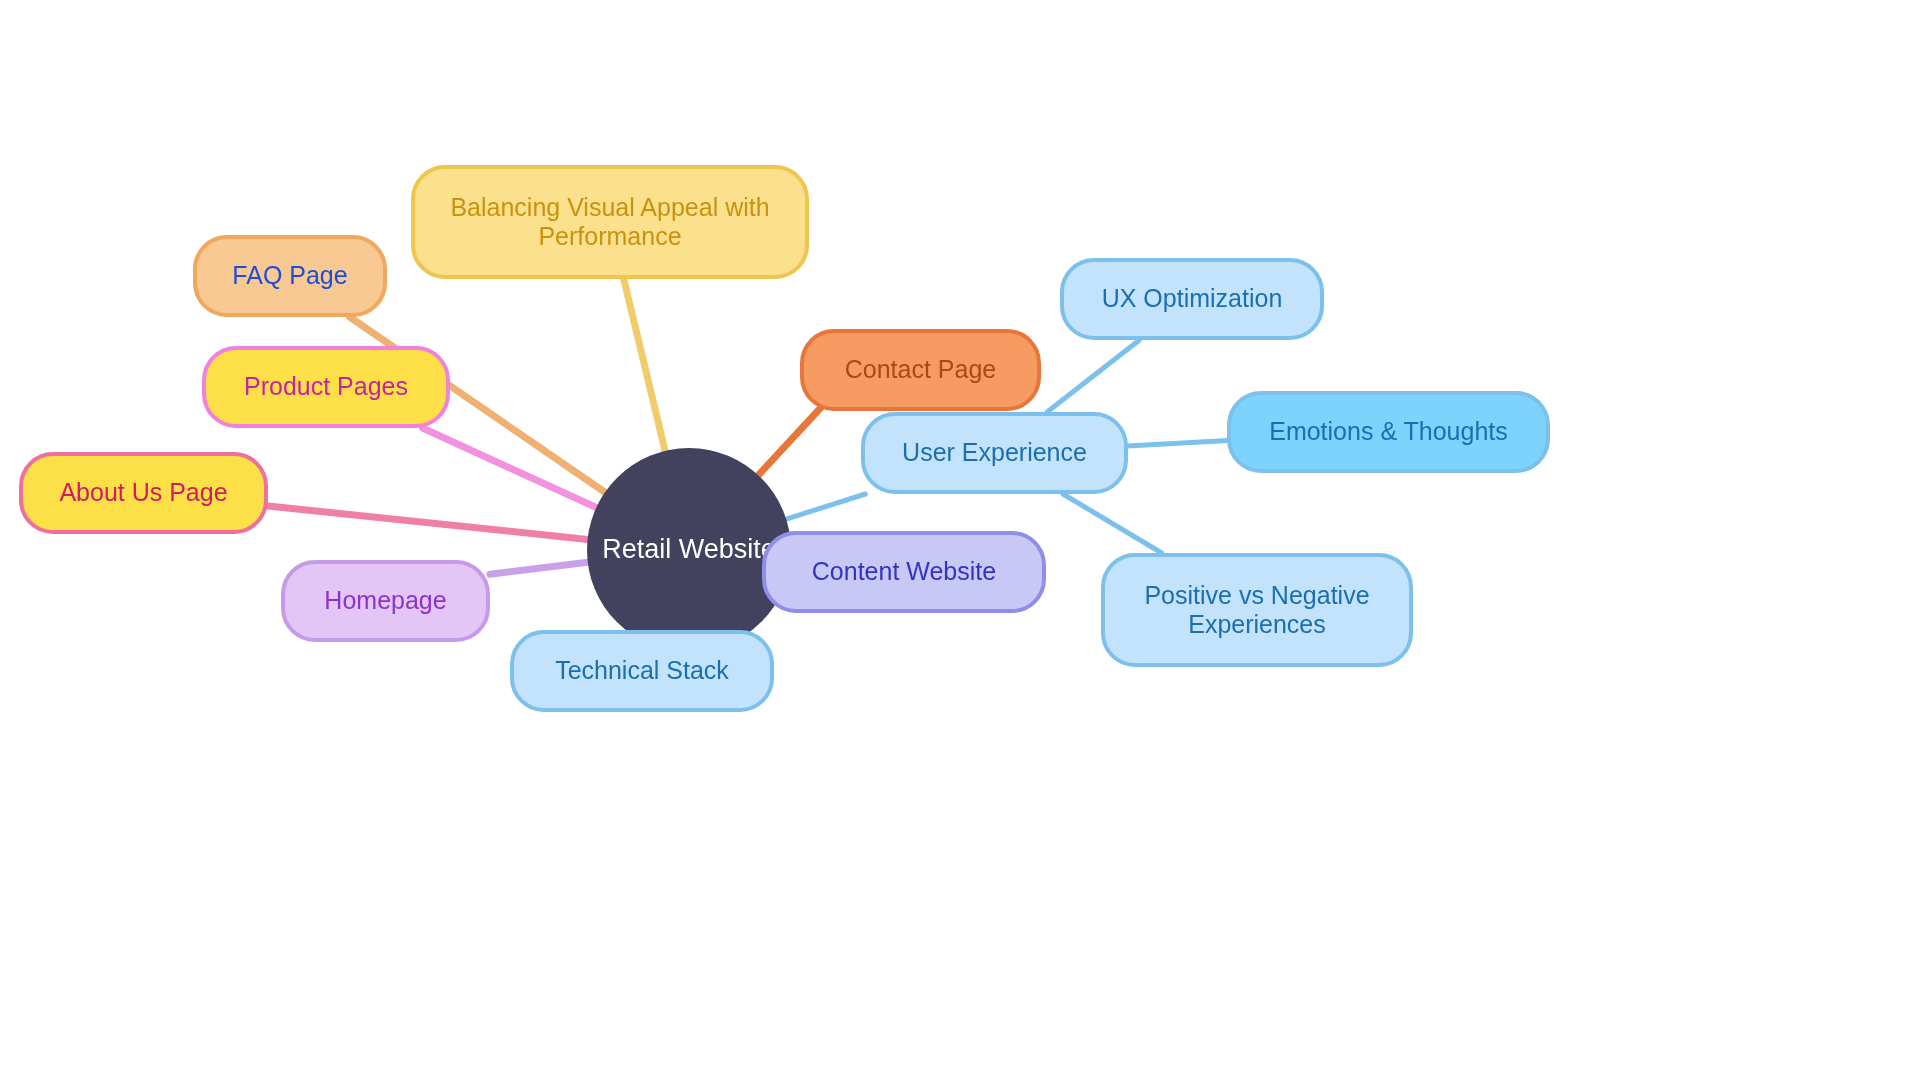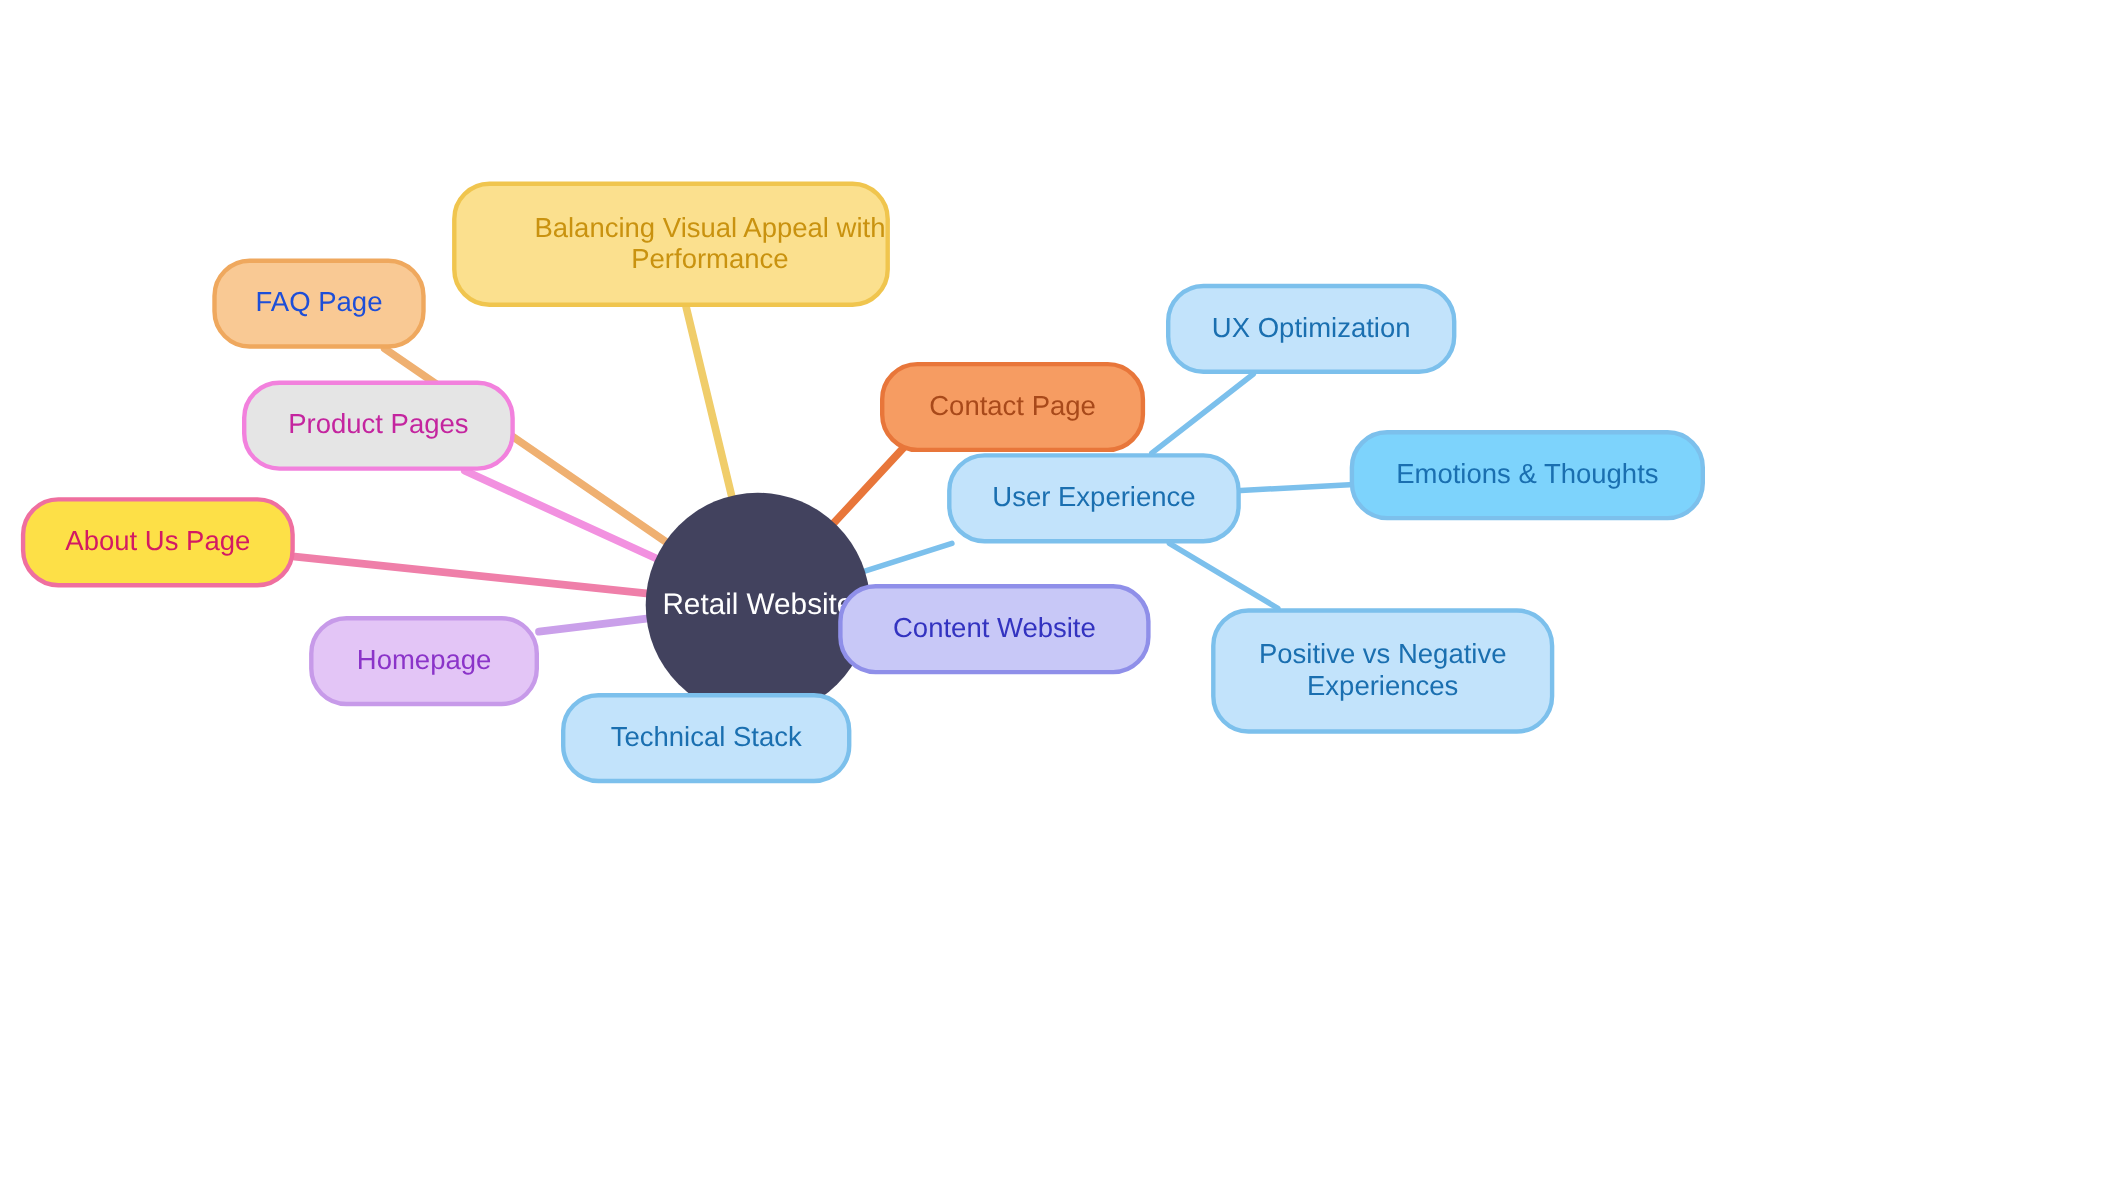--- a/index.html
+++ b/index.html
@@ -60,24 +60,24 @@
       <line x1="652.0684039159217" y1="645.0792154504994" x2="657.9256198347108" y2="630" stroke="#8fc6ef" stroke-width="7" stroke-linecap="round"></line>
       <line x1="758.3162708698522" y1="475.17183289230405" x2="858.5200892857143" y2="367" stroke="#e8763a" stroke-width="7" stroke-linecap="round"></line>
       <line x1="790.4701604072934" y1="560.3829931579556" x2="762" y2="557.4697674418604" stroke="#9a9aec" stroke-width="7" stroke-linecap="round"></line>
       <line x1="786.2172184075555" y1="519.1323398182229" x2="865.3711340206186" y2="494" stroke="#7cc0ec" stroke-width="5" stroke-linecap="round"></line>
       <line x1="1047.0811688311687" y1="412" x2="1139.4188311688313" y2="340" stroke="#7cc0ec" stroke-width="5" stroke-linecap="round"></line>
       <line x1="1128" y1="445.8845177664975" x2="1227" y2="440.6078680203046" stroke="#7cc0ec" stroke-width="5" stroke-linecap="round"></line>
       <line x1="1063.0509554140128" y1="494" x2="1161.6974522292994" y2="553" stroke="#7cc0ec" stroke-width="5" stroke-linecap="round"></line>
     </svg>
   <div id="node-layer">
       <div class="node circle" style="left: 587px; top: 448px; width: 204px; height: 204px; background: rgb(66, 66, 94); color: rgb(255, 255, 255); font-size: 27px;"><span>Retail Website</span></div>
-      <div class="node rect" style="left: 411px; top: 165px; width: 398px; height: 114px; background: rgb(251, 224, 142); color: rgb(201, 146, 15); font-size: 25px; border-color: rgb(240, 197, 78); justify-content: flex-end;"><span>Balancing Visual Appeal with
+      <div class="node rect" style="left: 411px; top: 165px; width: 398px; height: 114px; background: rgb(251, 224, 142); color: rgb(201, 146, 15); font-size: 25px; border-color: rgb(240, 197, 78);"><span>Balancing Visual Appeal with
 Performance</span></div>
       <div class="node rect" style="left: 193px; top: 235px; width: 194px; height: 82px; background: rgb(249, 201, 148); color: #1d4ed8; font-size: 25px; border-color: rgb(239, 168, 94);"><span>FAQ Page</span></div>
-      <div class="node rect" style="left: 220px; top: 346px; width: 248px; height: 82px; background: #e5e5e5; color: rgb(196, 37, 159); font-size: 25px; border-color: rgb(242, 129, 221);"><span>Product Pages</span></div>
+      <div class="node rect" style="left: 202px; top: 346px; width: 248px; height: 82px; background: #fde047; color: rgb(196, 37, 159); font-size: 25px; border-color: rgb(242, 129, 221);"><span>Product Pages</span></div>
       <div class="node rect" style="left: 19px; top: 452px; width: 249px; height: 82px; background: #fde047; color: rgb(211, 26, 99); font-size: 25px; border-color: rgb(239, 111, 159);"><span>About Us Page</span></div>
       <div class="node rect" style="left: 281px; top: 546px; width: 209px; height: 82px; background: rgb(227, 197, 246); color: rgb(139, 52, 201); font-size: 25px; border-color: rgb(199, 154, 233); margin-top: 14px;"><span>Homepage</span></div>
       <div class="node rect" style="left: 510px; top: 630px; width: 264px; height: 82px; background: rgb(194, 227, 251); color: rgb(26, 111, 176); font-size: 25px; border-color: rgb(124, 192, 236);"><span>Technical Stack</span></div>
       <div class="node rect" style="left: 800px; top: 285px; width: 241px; height: 82px; background: rgb(246, 156, 98); color: rgb(168, 73, 26); font-size: 25px; border-color: rgb(232, 118, 58); margin-top: 44px;"><span>Contact Page</span></div>
       <div class="node rect" style="left: 762px; top: 531px; width: 284px; height: 82px; background: rgb(200, 200, 247); color: rgb(51, 51, 192); font-size: 25px; border-color: rgb(143, 143, 233);"><span>Content Website</span></div>
       <div class="node rect" style="left: 861px; top: 412px; width: 267px; height: 82px; background: rgb(194, 227, 251); color: rgb(26, 111, 176); font-size: 25px; border-color: rgb(124, 192, 236);"><span>User Experience</span></div>
       <div class="node rect" style="left: 1060px; top: 258px; width: 264px; height: 82px; background: rgb(194, 227, 251); color: rgb(26, 111, 176); font-size: 25px; border-color: rgb(124, 192, 236);"><span>UX Optimization</span></div>
       <div class="node rect" style="left: 1227px; top: 391px; width: 323px; height: 82px; background: #7dd3fc; color: rgb(26, 111, 176); font-size: 25px; border-color: rgb(124, 192, 236);"><span>Emotions &amp; Thoughts</span></div>
       <div class="node rect" style="left: 1101px; top: 553px; width: 312px; height: 114px; background: rgb(194, 227, 251); color: rgb(26, 111, 176); font-size: 25px; border-color: rgb(124, 192, 236);"><span>Positive vs Negative
 Experiences</span></div>

